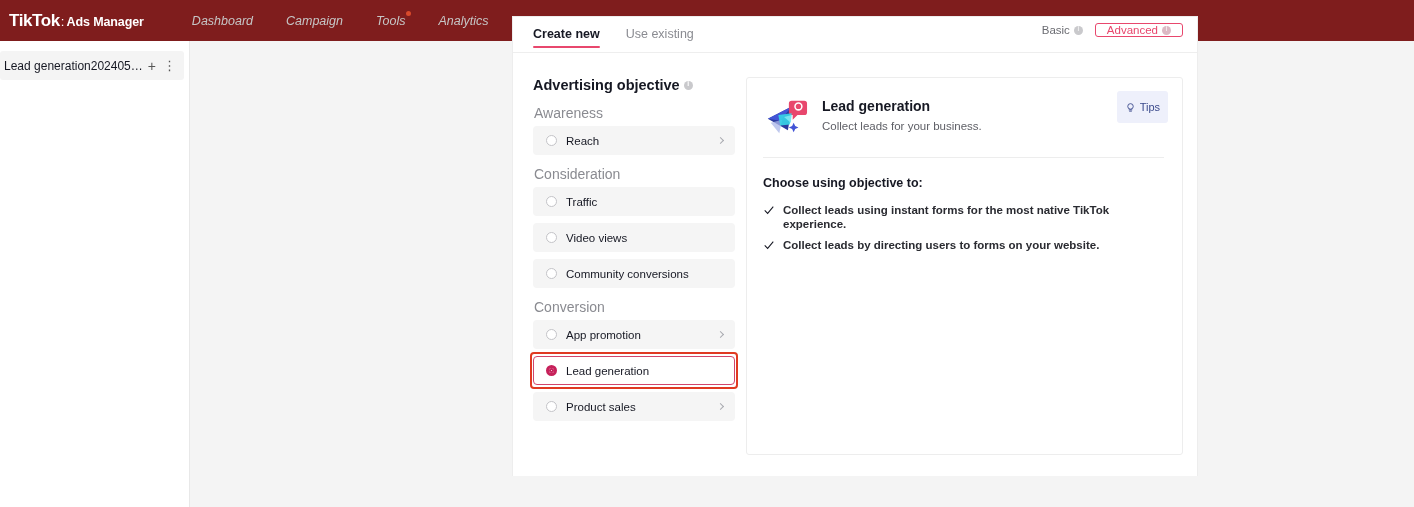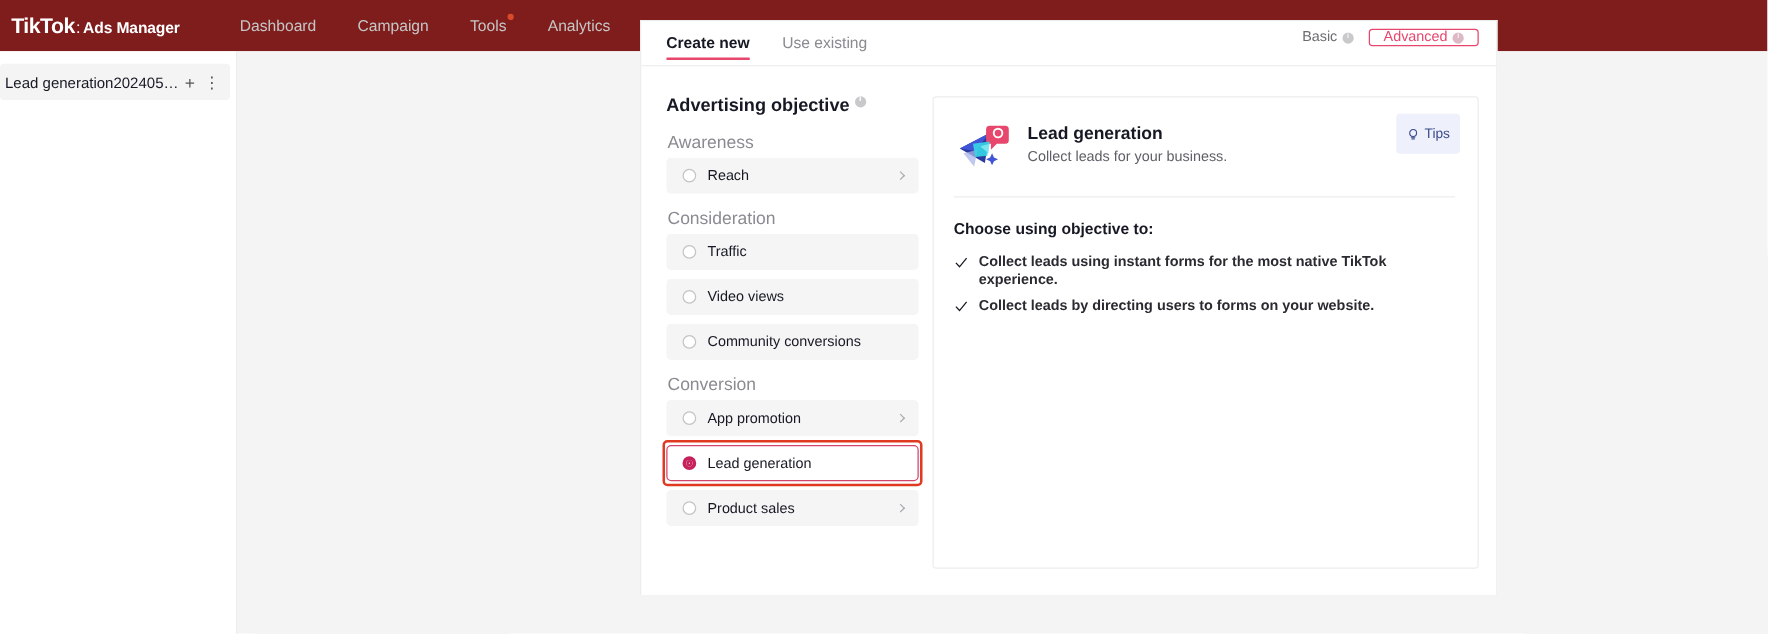--- a/index.html
+++ b/index.html
@@ -15,21 +15,21 @@
   .topnav {
     position: absolute; left: 0; top: 0; width: 1414px; height: 41px;
     background: #7f1d1d; display: flex; align-items: center;
   }
   .brand { display: flex; align-items: baseline; padding-left: 9px; }
   .brand-tiktok {
     color: #ffffff; font-size: 17px; font-weight: bold; letter-spacing: -0.4px;
   }
   .brand-colon { color: #ffffff; font-size: 13px; margin: 0 2px 0 1px; }
   .brand-ads { color: #ffffff; font-size: 12.5px; font-weight: bold; letter-spacing: -0.1px; }
-  .nav-items { display: flex; align-items: flex-end; margin-left: 48px; }
+  .nav-items { display: flex; align-items: flex-end; margin-left: 48px; font-style: italic; }
   .nav-item {
     position: relative; color: #c6c6c6; font-size: 12.5px;
     margin-right: 33px; cursor: pointer; white-space: nowrap;
   }
   .nav-dot {
     position: absolute; right: -6px; top: -3px;
     width: 5px; height: 5px; border-radius: 50%; background: #d94a2b;
   }
 
   
@@ -98,21 +98,21 @@
     font-size: 7px; color: #fff; text-align: center; font-style: normal;
   }
   .mode-adv .info-ico { background: #dcb9c4; }
 
   
   .panel-body { display: flex; padding: 24px 14px 0 20px; }
 
   
   .obj-col { width: 202px; flex: none; }
   .obj-title {
-    display: flex; font-size: 14.5px; font-weight: bold;
+    display: flex; align-items: center; font-size: 14.5px; font-weight: bold;
     color: #161823; margin-bottom: 12px;
   }
   .group-label {
     font-size: 14px; color: #8a8b91; margin: 0 0 5px 1px;
   }
   .group { margin-bottom: 11px; }
   .opt-row {
     position: relative; display: flex; align-items: center; height: 29px;
     background: #f5f5f5; border-radius: 4px; margin-bottom: 7px;
     padding: 0 9px 0 12px; cursor: pointer; border: 1px solid transparent;

